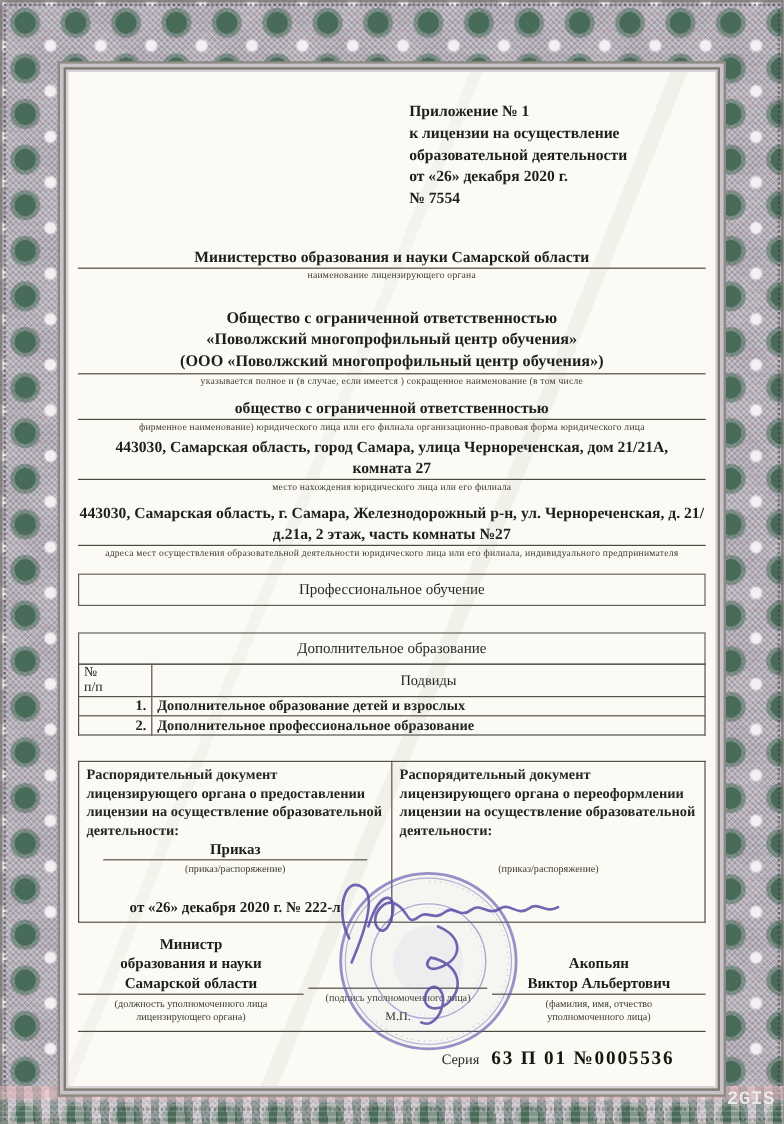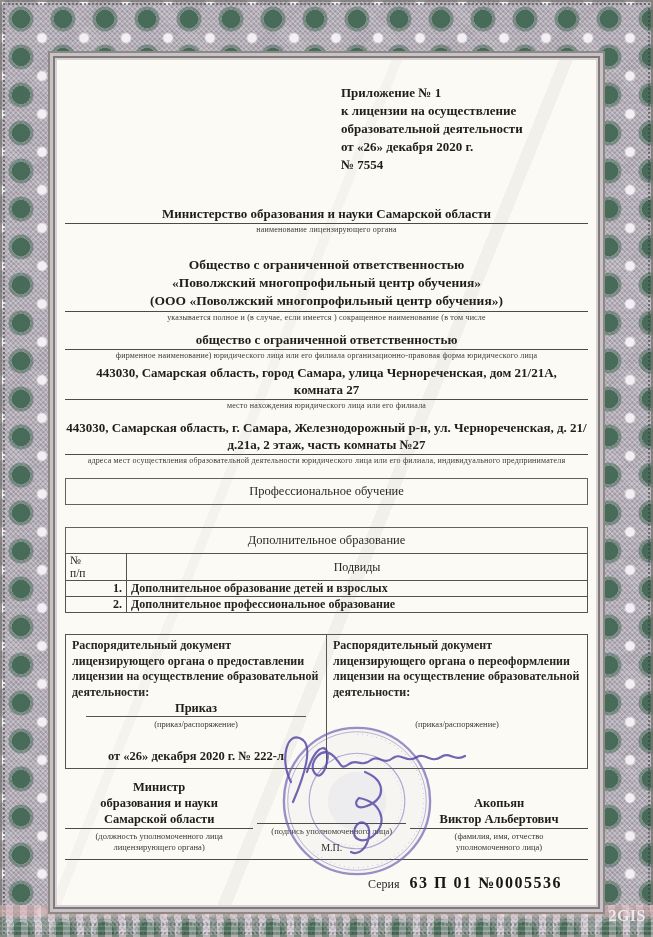--- a/index.html
+++ b/index.html
@@ -41,21 +41,21 @@
       repeating-linear-gradient(88deg, rgba(80,112,92,.40) 0 7px, rgba(235,230,235,.35) 7px 14px),
       repeating-linear-gradient(0deg, rgba(255,255,255,.22) 0 2px, rgba(255,255,255,0) 2px 5px);
   }
   .microtext{
     position:absolute;left:70px;right:70px;bottom:11px;height:3px;
     background:repeating-linear-gradient(90deg, rgba(75,75,72,.55) 0 2px, rgba(75,75,72,0) 2px 4px);
     opacity:.65;
   }
   .watermark-2gis{
     position:absolute;right:7px;bottom:12px;
-    font-family:Liberation Serif, serif;
+    font-family:Liberation Mono, monospace;
     font-weight:bold;font-size:16px;letter-spacing:.5px;
     color:rgba(255,255,255,.8);
     text-shadow:0 0 2px rgba(90,90,90,.5);
   }
   
   .page{
     position:absolute;top:60px;left:57px;right:57px;bottom:32px;
     background:#fbfaf4;
     box-shadow:
       0 0 0 2px #d8d2d6,

